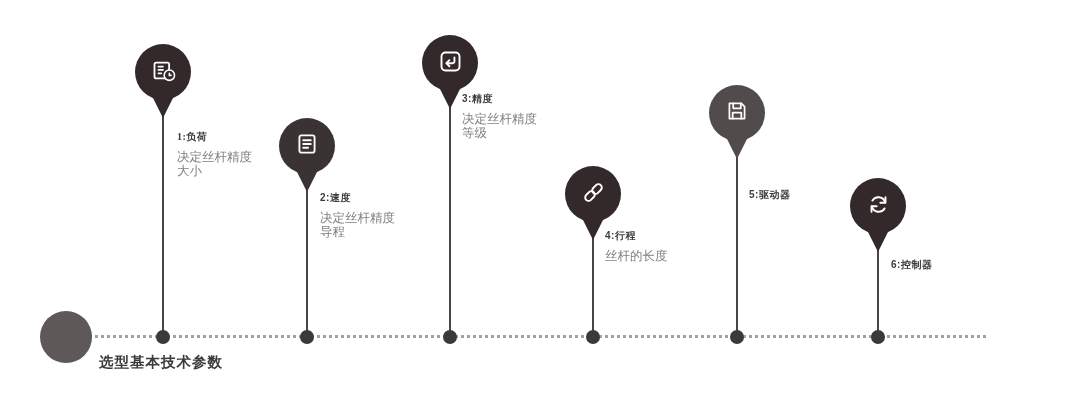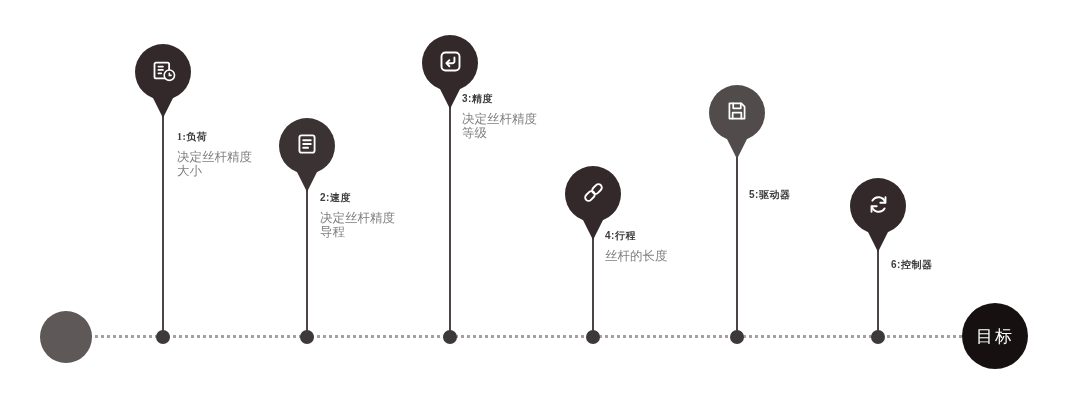--- a/index.html
+++ b/index.html
@@ -271,18 +271,16 @@
         </svg>
       </span>
     </div>
     <div class="pin-tri c-dark"></div>
     <div class="stem"></div>
     <div class="dot"></div>
     <div class="step-label">6:控制器</div>
   </div>
 
   <div class="start-node"></div>
-
-  <div class="goal-node">
-    <span class="goal-label">目标</span>
-  </div>
+  <div class="start-label">选型基本技术参数</div>
+
 
 </div>
 
 </body></html>

